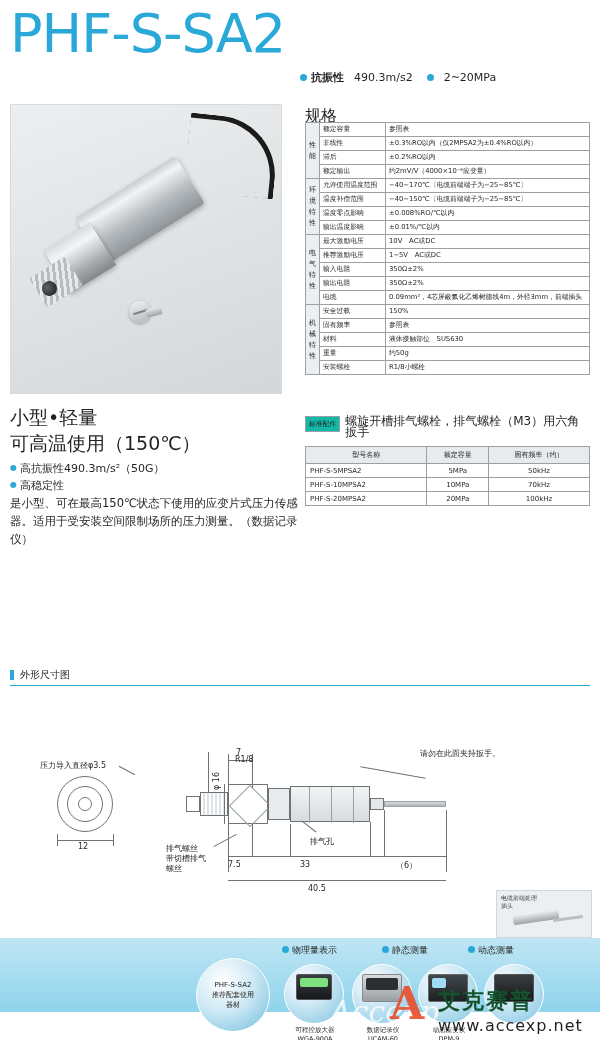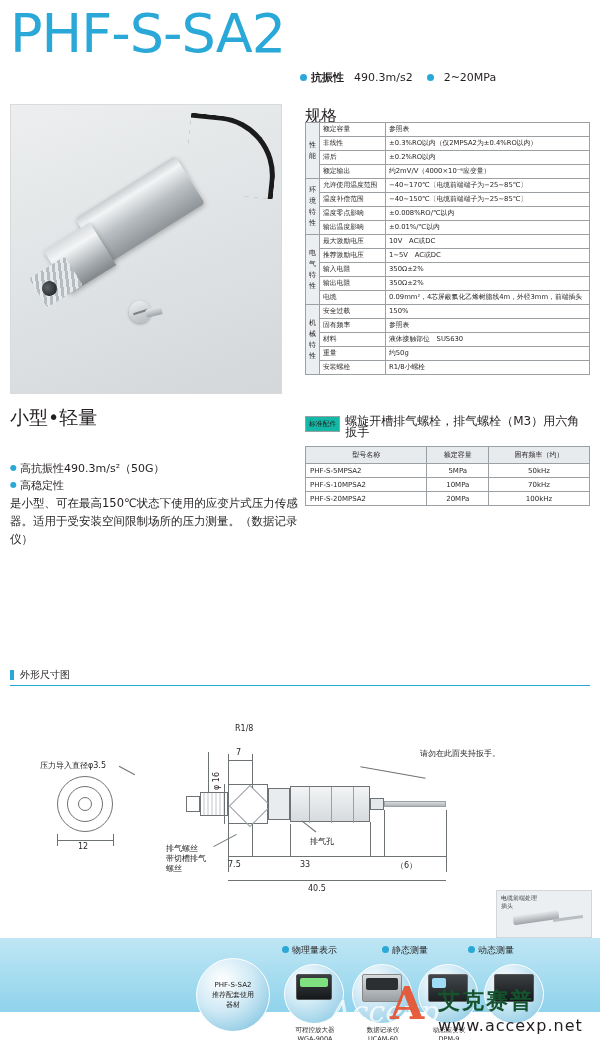--- a/index.html
+++ b/index.html
@@ -288,20 +288,21 @@
     <div class="sensor-hole"></div>
     <div class="screw">
       <div class="head"></div>
       <div class="slot"></div>
       <div class="shank"></div>
     </div>
   </div>
 
   <div class="feat-head">
     <div>小型•轻量</div>
+    <div>可高温使用（150℃）</div>
   </div>
 
   <div class="bullets">
     <div class="b">高抗振性490.3m/s²（50G）</div>
     <div class="b">高稳定性</div>
   </div>
 
   <div class="desc">是小型、可在最高150℃状态下使用的应变片式压力传感器。适用于受安装空间限制场所的压力测量。（数据记录仪）</div>
 
   <div class="spec-label">规格</div>
@@ -446,21 +447,21 @@
       <div class="rib" style="left:62px;"></div>
     </div>
     <div class="body-tail"></div>
     <div class="body-cable"></div>
 
     <div class="ln hl" style="left:228px; top:70px; width:24px;"></div>
     <div class="ln vl" style="left:228px; top:64px; height:34px;"></div>
     <div class="ln vl" style="left:252px; top:64px; height:34px;"></div>
     <div class="lbl" style="left:236px; top:58px;">7</div>
 
-    <div class="lbl" style="left:196px; top:34px;margin-left:39px;">R1/8</div>
+    <div class="lbl" style="left:196px; top:65px;margin-left:39px;">R1/8</div>
     <div class="ln vl" style="left:208px; top:62px; height:40px;"></div>
 
     <div class="lbl" style="left:212px; top:100px; transform:rotate(-90deg); transform-origin:left top;">φ 16</div>
     <div class="ln vl" style="left:224px; top:94px; height:40px;"></div>
 
     <div class="ln vl" style="left:228px; top:134px; height:48px;"></div>
     <div class="ln vl" style="left:252px; top:134px; height:32px;"></div>
     <div class="ln vl" style="left:290px; top:134px; height:32px;"></div>
     <div class="ln vl" style="left:370px; top:132px; height:34px;"></div>
     <div class="ln vl" style="left:384px; top:120px; height:46px;"></div>

